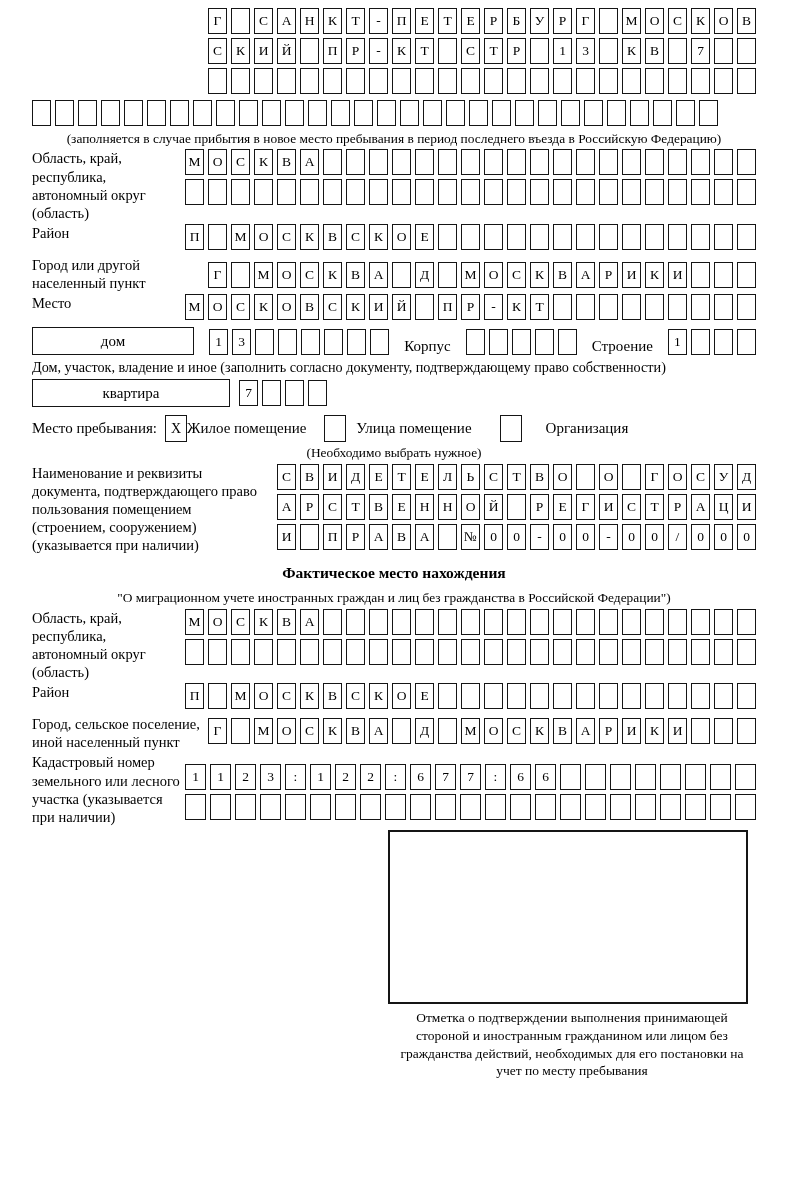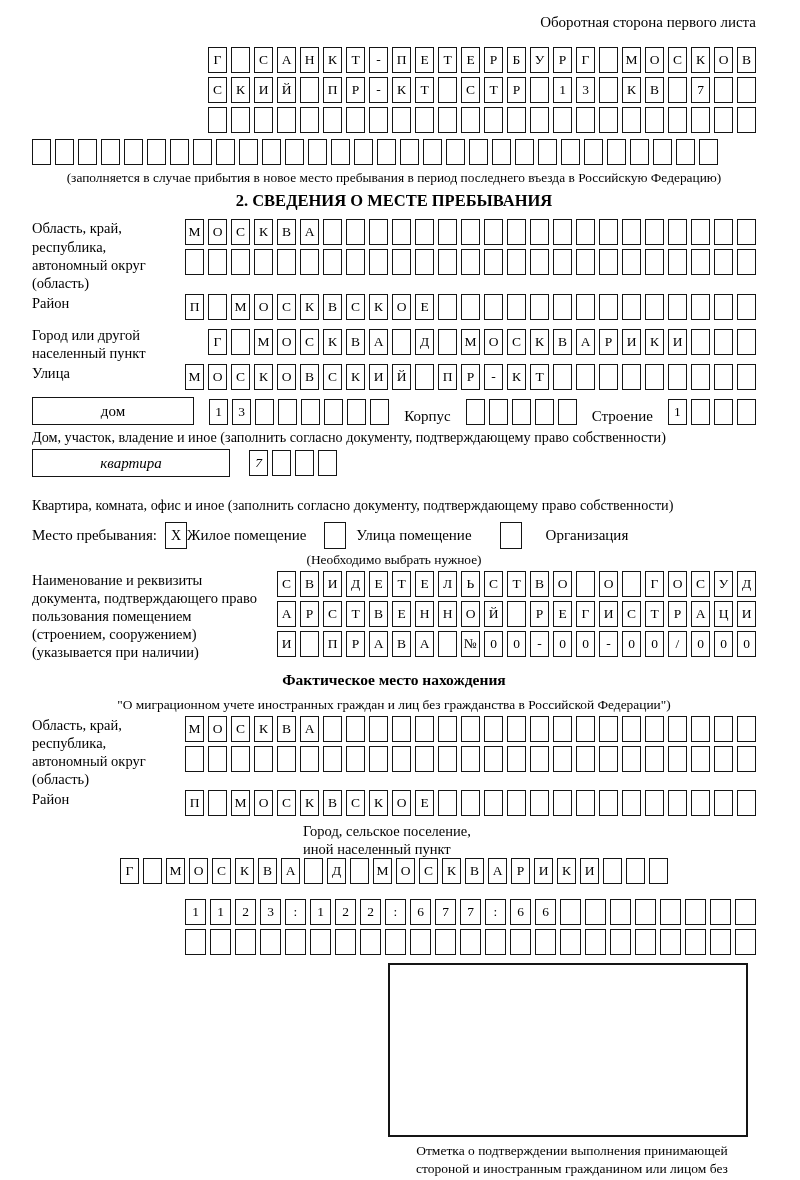--- a/index.html
+++ b/index.html
@@ -12,34 +12,33 @@
   .boxes{display:flex;gap:4px;margin-bottom:4px;}
   .cell{box-sizing:content-box;width:17px;height:24px;border:1.6px solid #151515;display:flex;align-items:center;justify-content:center;font-size:13.5px;flex:none;}
   .cell.wide{width:19px;}
   .note{font-size:13.4px;text-align:center;margin:1px 0 2px;line-height:1.3;}
   .note-left{font-size:14.2px;text-align:left;margin:1px 0 3px;}
   .sec-title{font-size:16.5px;font-weight:bold;text-align:center;margin:5px 0 8px;}
   .sub-title{font-size:15.5px;font-weight:bold;text-align:center;margin:10px 0 7px;}
   .widebox{box-sizing:border-box;height:28px;border:1.7px solid #151515;display:flex;align-items:center;justify-content:center;font-size:15px;}
   .house-line{display:flex;justify-content:space-between;align-items:flex-end;margin:3px 0 4px;}
   .inline-lbl{font-size:15px;white-space:nowrap;}
-  .apt-line{display:flex;align-items:center;gap:19px;margin:3px 0 20px;font-style:italic;}
+  .apt-line{display:flex;align-items:center;gap:9px;margin:3px 0 4px;}
   .stay-line{display:flex;align-items:center;margin:8px 0 2px;font-size:15px;}
   .checkbox{box-sizing:content-box;width:20px;height:25px;border:1.6px solid #151515;display:flex;align-items:center;justify-content:center;font-size:14px;flex:none;}
   .confirm{width:368px;margin-left:auto;margin-top:4px;}
   .stamp-box{box-sizing:border-box;width:360px;height:174px;border:2px solid #151515;}
   .confirm-caption{font-size:13.5px;text-align:center;line-height:1.32;margin-top:5px;}
   .mt2{margin-top:2px;}
 </style>
 </head>
 <body>
 
 <div class="page">
 
-  <div class="top-note">Оборотная сторона первого листа</div>
 
   <div class="form-line">
     <div class="rows">
       <div class="boxes">
           <div class="cell">Г</div>
           <div class="cell"></div>
           <div class="cell">С</div>
           <div class="cell">А</div>
           <div class="cell">Н</div>
           <div class="cell">К</div>
@@ -143,21 +142,20 @@
       <div class="cell"></div>
       <div class="cell"></div>
       <div class="cell"></div>
       <div class="cell"></div>
       <div class="cell"></div>
       <div class="cell"></div>
       <div class="cell"></div>
     </div>
   <div class="note">(заполняется в случае прибытия в новое место пребывания в период последнего въезда в Российскую Федерацию)</div>
 
-  <div class="sec-title">2. СВЕДЕНИЯ О МЕСТЕ ПРЕБЫВАНИЯ</div>
 
   <div class="form-line">
     <div class="label" style="width:120px;">Область, край, республика, автономный округ (область)</div>
     <div class="rows">
       <div class="boxes">
           <div class="cell">М</div>
           <div class="cell">О</div>
           <div class="cell">С</div>
           <div class="cell">К</div>
           <div class="cell">В</div>
@@ -238,21 +236,21 @@
           <div class="cell"></div>
           <div class="cell"></div>
           <div class="cell"></div>
           <div class="cell"></div>
           <div class="cell"></div>
           <div class="cell"></div>
         </div>
       </div>
   </div>
 
-  <div class="form-line" style="align-items:center;">
+  <div class="form-line" style="align-items:flex-end;">
     <div class="label" style="width:145px;">Город или другой населенный пункт</div>
     <div class="rows">
         <div class="boxes">
           <div class="cell">Г</div>
           <div class="cell"></div>
           <div class="cell">М</div>
           <div class="cell">О</div>
           <div class="cell">С</div>
           <div class="cell">К</div>
           <div class="cell">В</div>
@@ -271,21 +269,21 @@
           <div class="cell">К</div>
           <div class="cell">И</div>
           <div class="cell"></div>
           <div class="cell"></div>
           <div class="cell"></div>
         </div>
       </div>
   </div>
 
   <div class="form-line">
-    <div class="label" style="width:100px;">Улица</div>
+    <div class="label" style="width:100px;">Место</div>
     <div class="rows">
         <div class="boxes">
           <div class="cell">М</div>
           <div class="cell">О</div>
           <div class="cell">С</div>
           <div class="cell">К</div>
           <div class="cell">О</div>
           <div class="cell">В</div>
           <div class="cell">С</div>
           <div class="cell">К</div>
@@ -342,21 +340,20 @@
 
   <div class="apt-line">
     <div class="widebox" style="width:198px;">квартира</div>
     <div class="boxes" style="margin-bottom:0;">
         <div class="cell">7</div>
         <div class="cell"></div>
         <div class="cell"></div>
         <div class="cell"></div>
       </div>
   </div>
-  <div class="note-left">Квартира, комната, офис и иное (заполнить согласно документу, подтверждающему право собственности)</div>
 
   <div class="stay-line">
     <span>Место пребывания:</span>
     <span class="checkbox" style="margin-left:8px;">X</span>
     <span style="margin-left:0;">Жилое помещение</span>
     <span class="checkbox" style="margin-left:18px;"></span>
     <span style="margin-left:10px;">Улица помещение</span>
     <span class="checkbox" style="margin-left:28px;"></span>
     <span style="margin-left:24px;">Организация</span>
   </div>
@@ -526,21 +523,21 @@
           <div class="cell"></div>
           <div class="cell"></div>
           <div class="cell"></div>
           <div class="cell"></div>
           <div class="cell"></div>
           <div class="cell"></div>
         </div>
       </div>
   </div>
 
-  <div class="form-line" style="align-items:center;flex-direction:column;">
+  <div class="form-line" style="align-items:center;">
     <div class="label" style="width:182px;">Город, сельское поселение, иной населенный пункт</div>
     <div class="rows">
         <div class="boxes">
           <div class="cell">Г</div>
           <div class="cell"></div>
           <div class="cell">М</div>
           <div class="cell">О</div>
           <div class="cell">С</div>
           <div class="cell">К</div>
           <div class="cell">В</div>
@@ -559,20 +556,21 @@
           <div class="cell">К</div>
           <div class="cell">И</div>
           <div class="cell"></div>
           <div class="cell"></div>
           <div class="cell"></div>
         </div>
       </div>
   </div>
 
   <div class="form-line">
+    <div class="label" style="width:175px;">Кадастровый номер земельного или лесного участка (указывается при наличии)</div>
     <div class="rows" style="justify-content:center;">
       <div class="boxes cells-wide" style="margin-top:9px;">
           <div class="cell wide">1</div>
           <div class="cell wide">1</div>
           <div class="cell wide">2</div>
           <div class="cell wide">3</div>
           <div class="cell wide">:</div>
           <div class="cell wide">1</div>
           <div class="cell wide">2</div>
           <div class="cell wide">2</div>

